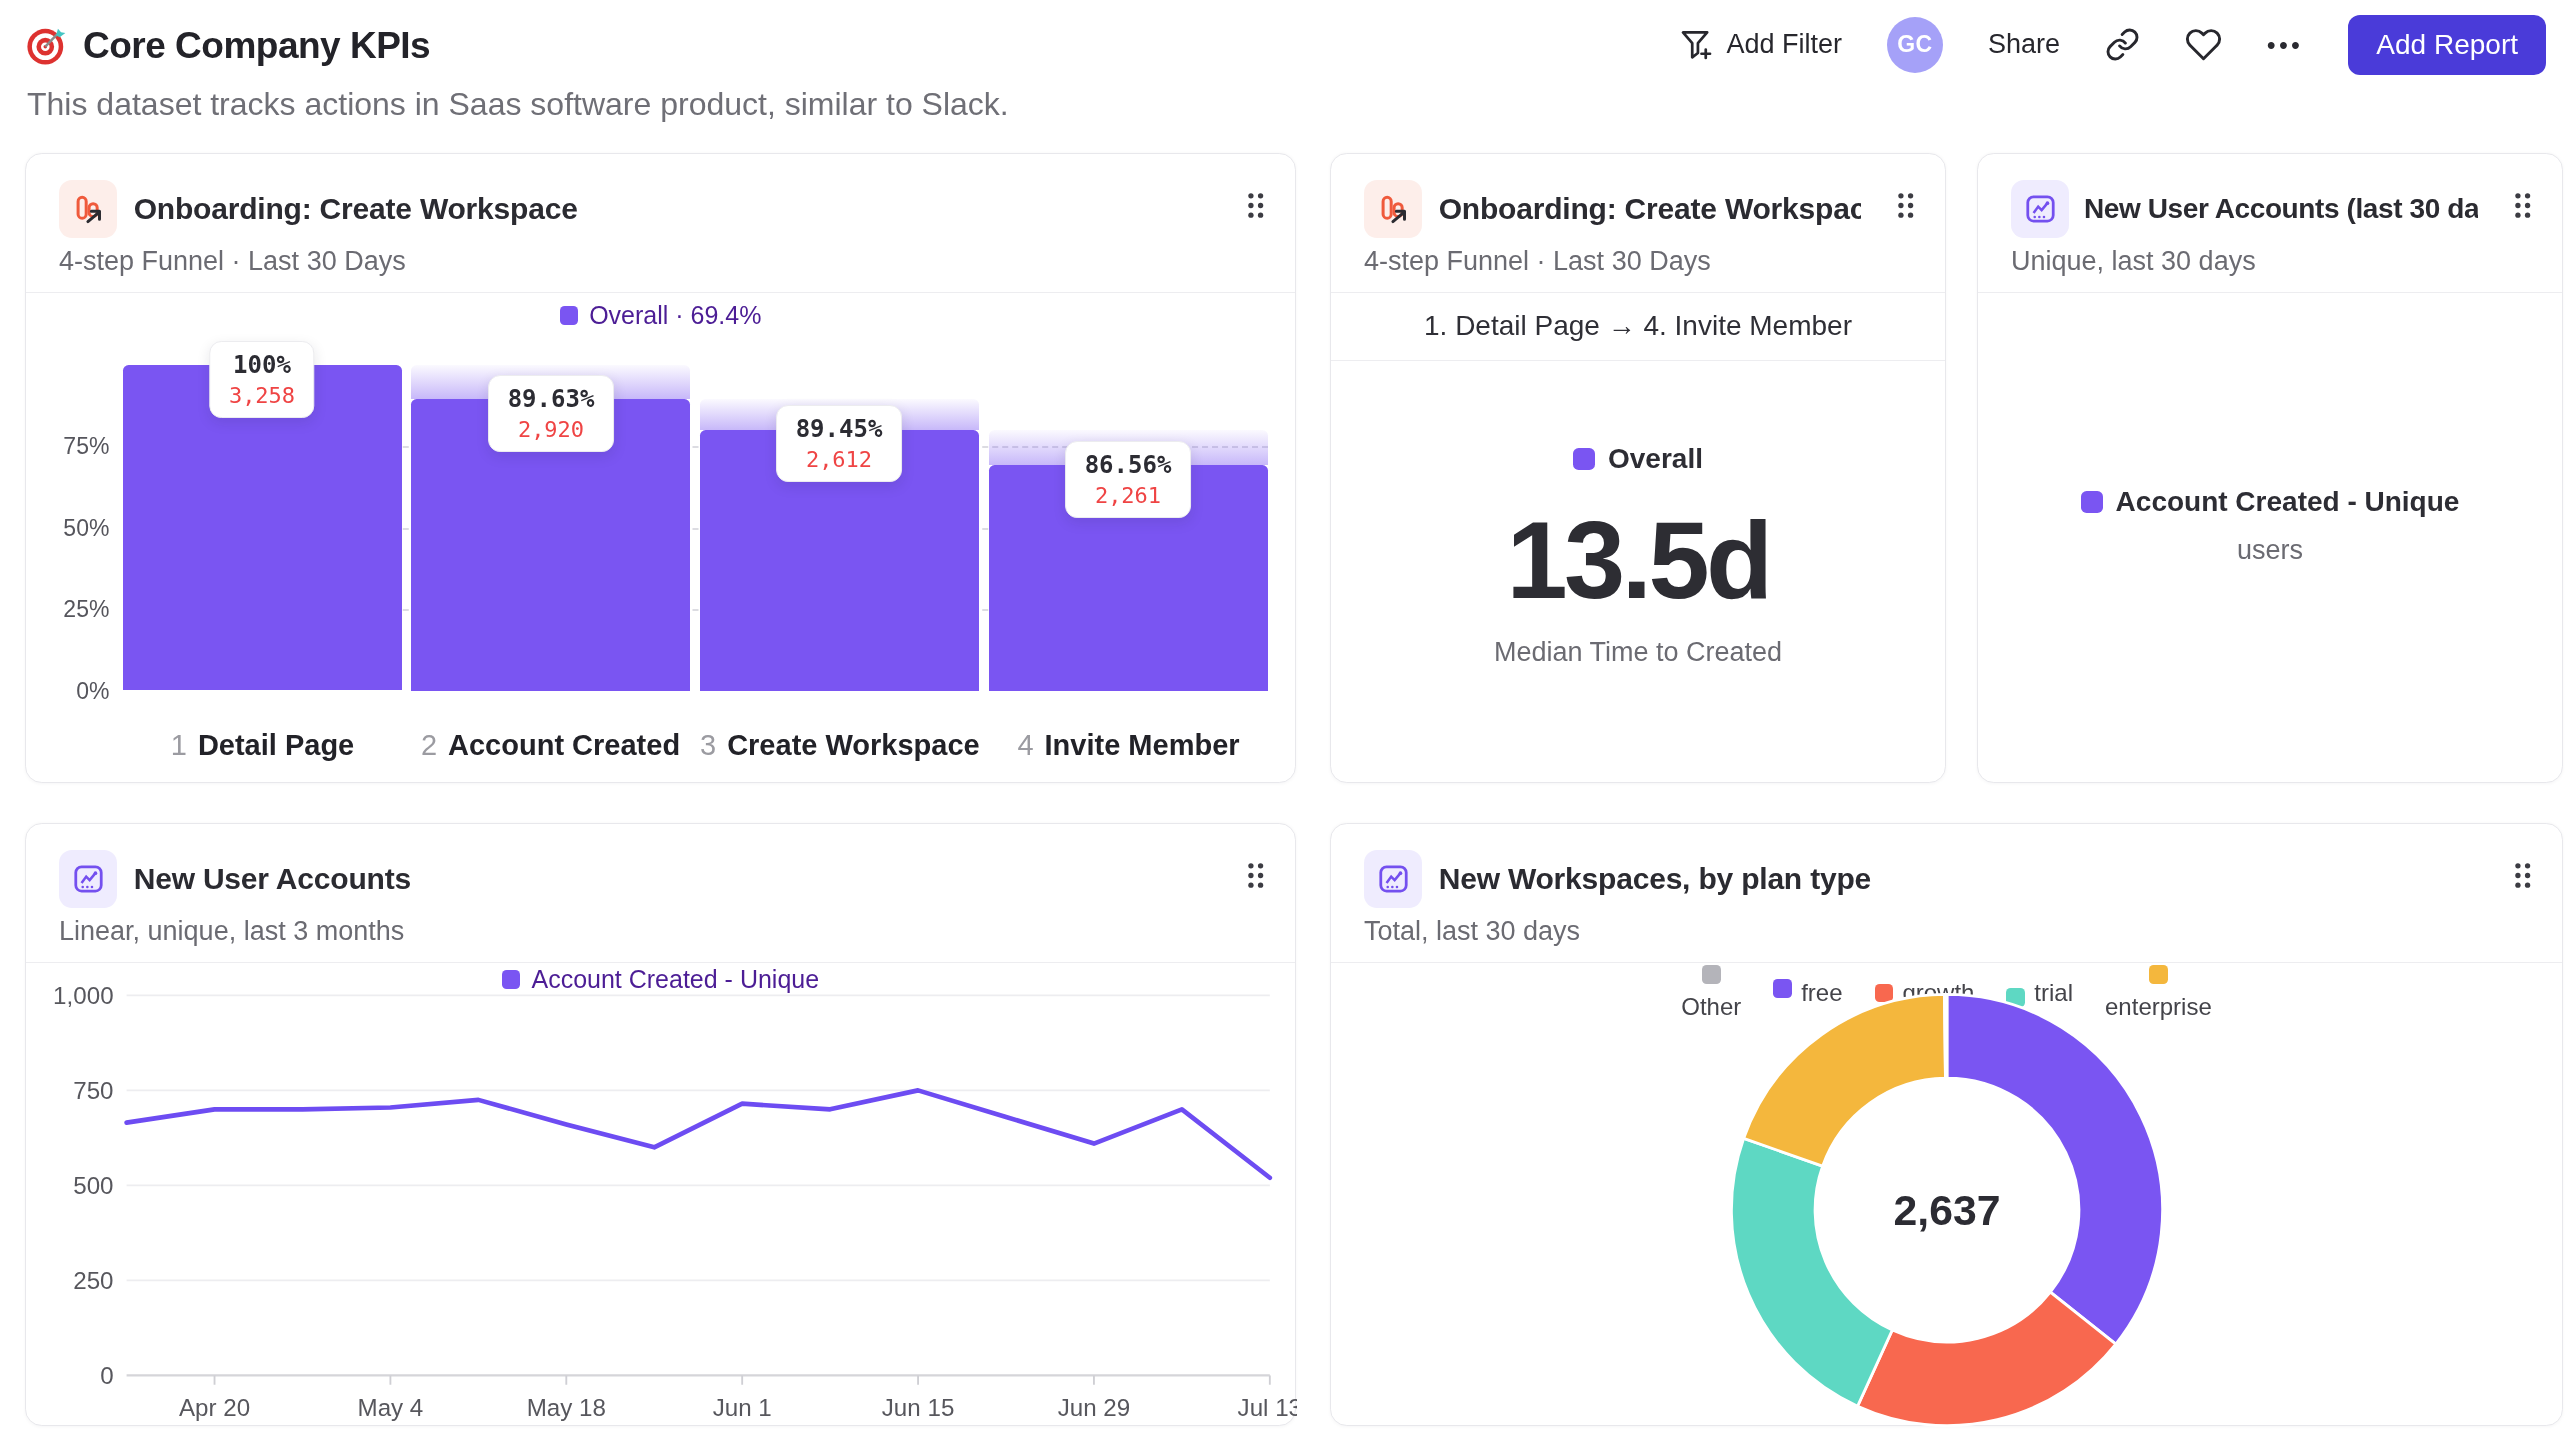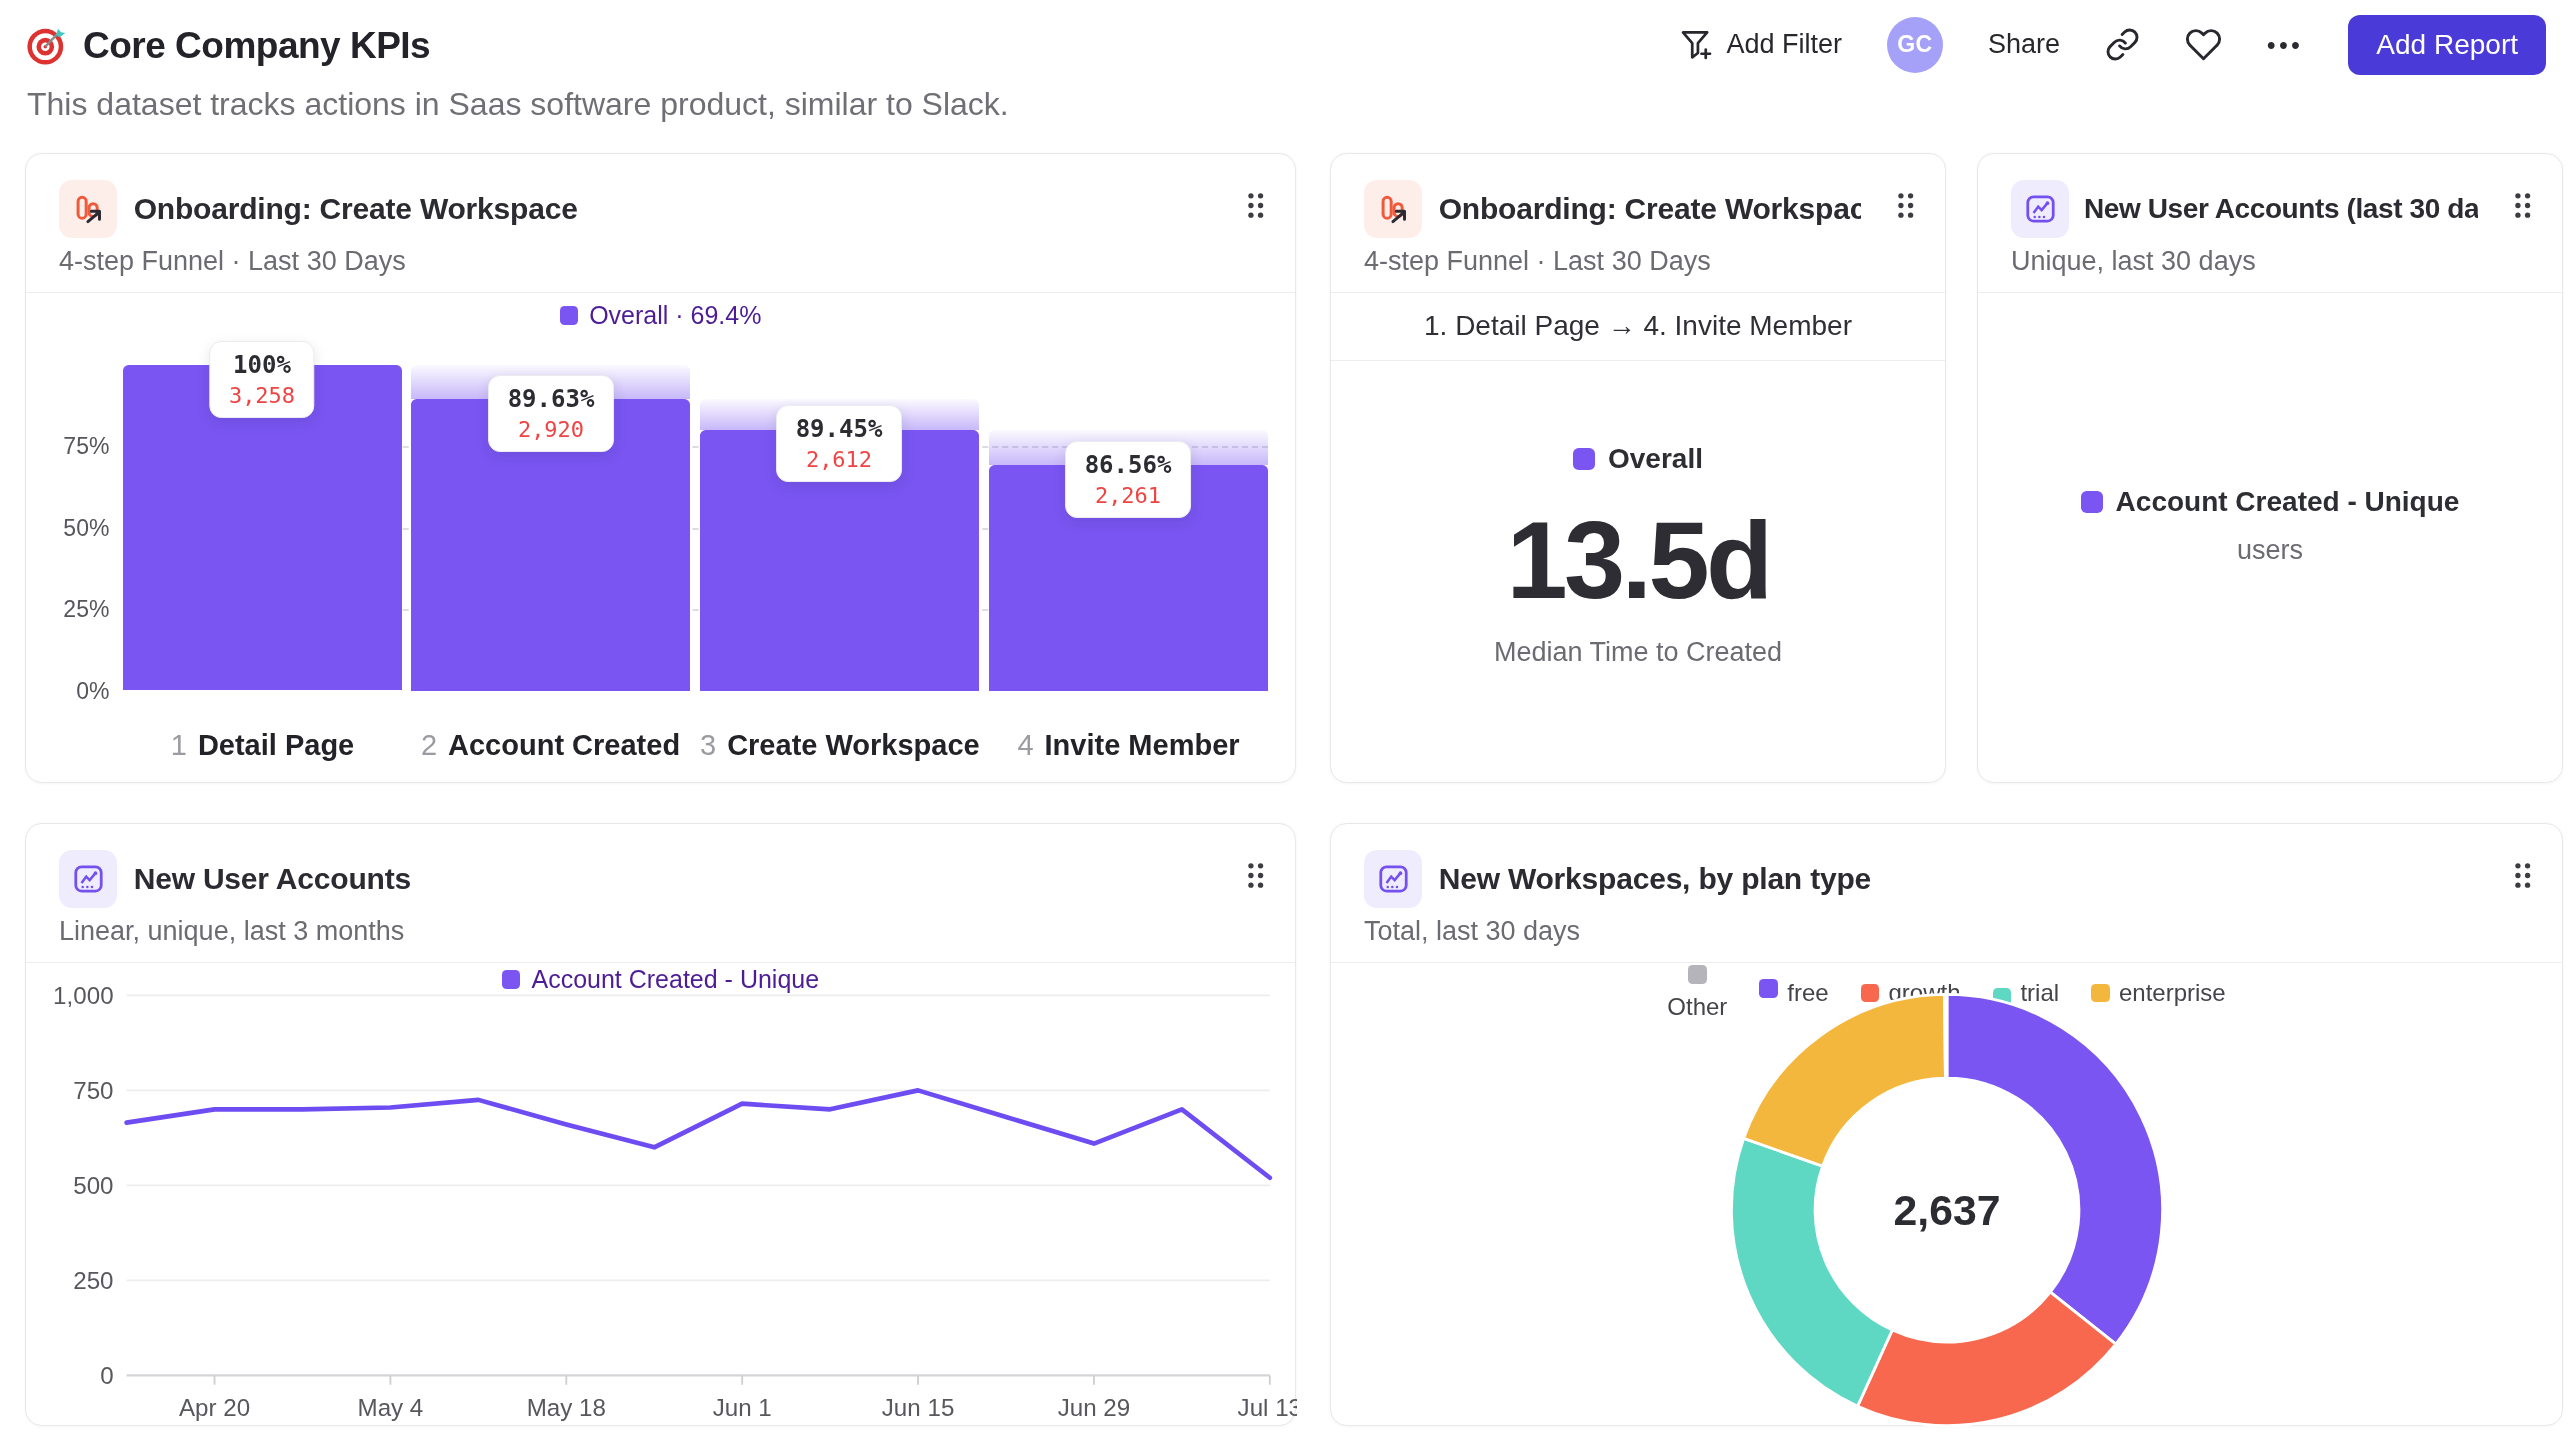--- a/index.html
+++ b/index.html
@@ -336,21 +336,21 @@
       <span>free</span>
     </span>
     <span style="display:flex;align-items:center;gap:9.3px;">
       <span class="sq dsq" style="background: rgb(248, 104, 79);"></span>
       <span>growth</span>
     </span>
     <span style="display:flex;align-items:flex-end;gap:9.3px;">
       <span class="sq dsq" style="background: rgb(94, 216, 195);"></span>
       <span>trial</span>
     </span>
-    <span style="display:flex;align-items:center;gap:9.3px;">
+    <span style="display:flex;align-items:center;gap:9.3px;flex-direction:column;">
       <span class="sq dsq" style="background: rgb(244, 183, 61);"></span>
       <span>enterprise</span>
     </span>
   </div>
   <svg id="donut-svg" class="chart-svg" style="left:393px; top:163px;" width="446" height="446" viewBox="0 0 480 480">
       <path d="M 240 8 A 232 232 0 0 1 421.6553878240834 384.30980588470715 L 351.18562530612 328.3275536018466 A 142 142 0 0 0 240 98 Z" fill="#7a55f2" stroke="#fff" stroke-width="3"></path>
       <path d="M 421.6553878240834 384.30980588470715 A 232 232 0 0 1 143.77230503852877 451.10241761382565 L 181.10201429082366 369.20923836708295 A 142 142 0 0 0 351.18562530612 328.3275536018466 Z" fill="#f8684f" stroke="#fff" stroke-width="3"></path>
       <path d="M 143.77230503852877 451.10241761382565 A 232 232 0 0 1 21.19898049134025 162.86301884328702 L 106.07868633521687 192.78684774028773 A 142 142 0 0 0 181.10201429082366 369.20923836708295 Z" fill="#5ed8c3" stroke="#fff" stroke-width="3"></path>
       <path d="M 21.19898049134025 162.86301884328702 A 232 232 0 0 1 237.23613100261394 8.016463885547921 L 238.30832156194475 98.0100770333957 A 142 142 0 0 0 106.07868633521687 192.78684774028773 Z" fill="#f4b73d" stroke="#fff" stroke-width="3"></path>
       <path d="M 237.23613100261394 8.016463885547921 A 232 232 0 0 1 239.99999999999974 8 L 239.99999999999983 98 A 142 142 0 0 0 238.30832156194475 98.0100770333957 Z" fill="#b4b4ba" stroke="#fff" stroke-width="3"></path>

